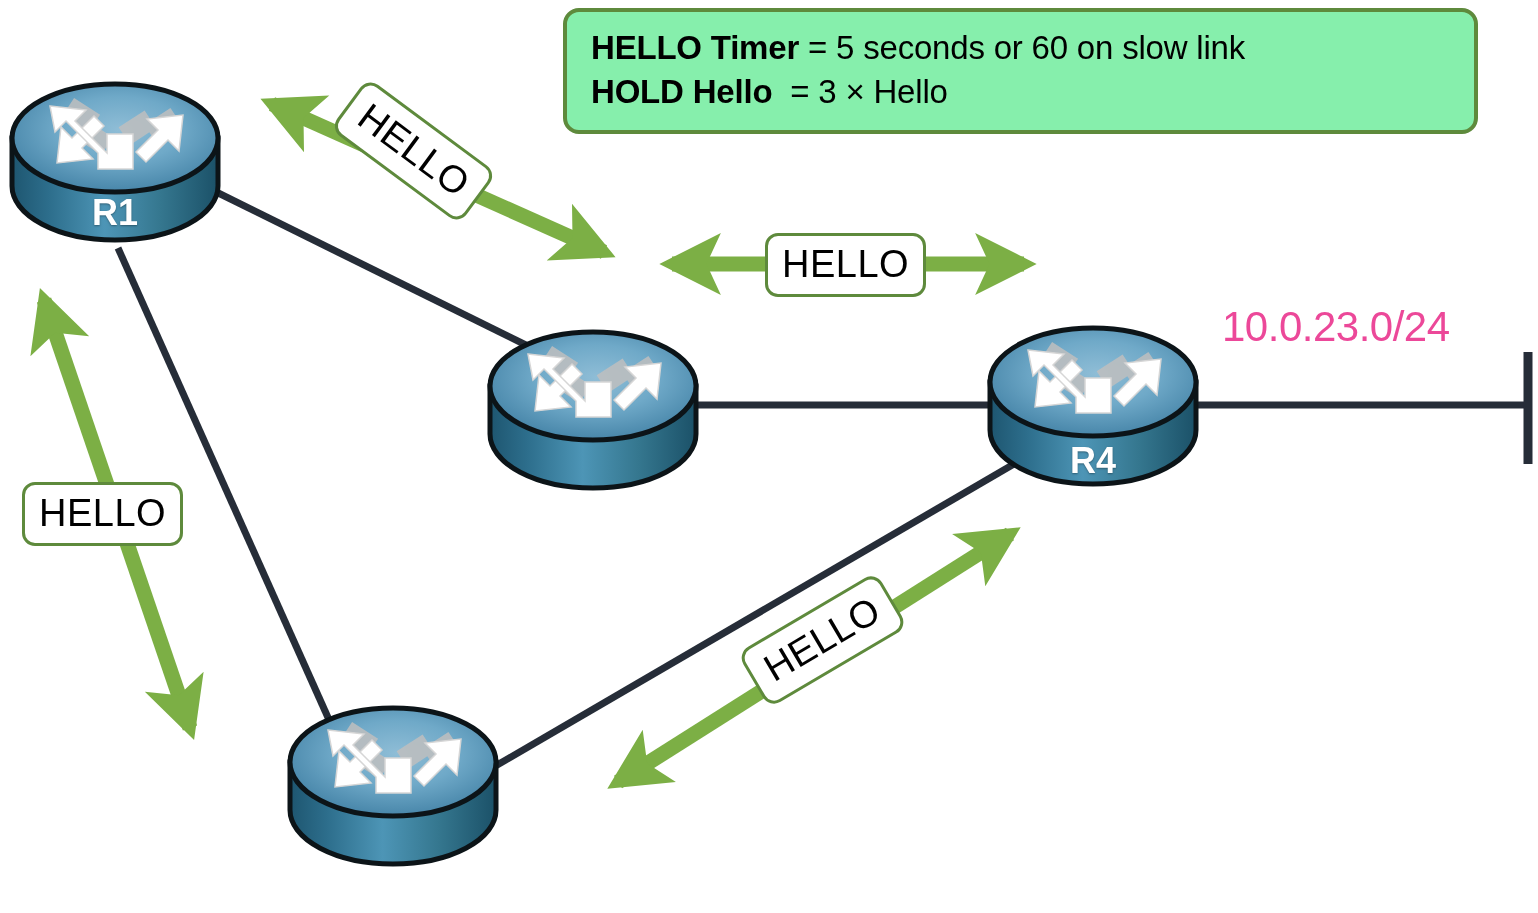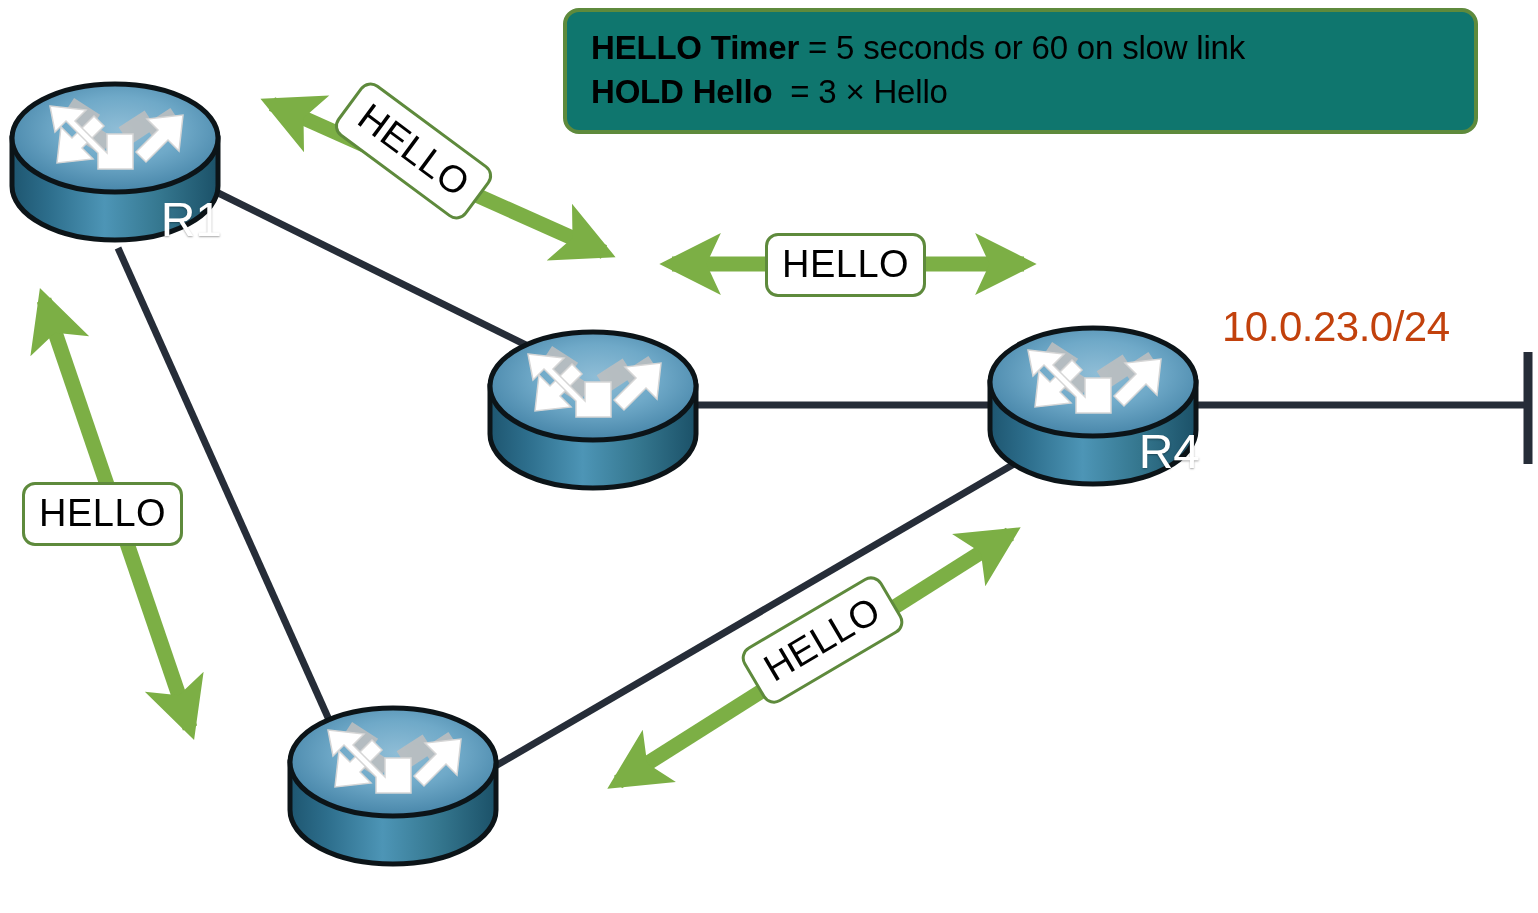--- a/index.html
+++ b/index.html
@@ -8,52 +8,52 @@
     width:1538px;height:913px;overflow:hidden;position:relative;
   }
   #stage{position:absolute;left:0;top:0;width:1538px;height:913px;}
   svg#canvas{position:absolute;left:0;top:0;width:1538px;height:913px;}
 
   
   .legend{
     position:absolute;
     left:563px;top:8px;width:915px;height:126px;
     box-sizing:border-box;
-    background:#0f766e;
+    background:#86efac;
     border:4px solid #5E8A3C;
     border-radius:16px;
     padding:14px 0 0 24px;
   }
   .legend-line{
     font-size:33px;
     color:#000;
     line-height:44px;
     white-space:nowrap;
     letter-spacing:-0.2px;
   }
   .legend-line .lbl{font-weight:bold;}
   .legend-line .val{font-weight:normal;}
 
   
   .subnet-label{
     position:absolute;
     left:1222px;top:303px;
     font-size:42px;
-    color:#c2410c;
+    color:#ec4899;
     white-space:nowrap;
     letter-spacing:-0.5px;
   }
 
   
   .router-name{
     position:absolute;
-    font-size:48px;
-    font-weight:normal;
+    font-size:36px;
+    font-weight:bold;
     color:#ffffff;
-    text-align:right;
+    text-align:center;
     white-space:nowrap;
     text-shadow:0 1px 2px rgba(0,0,0,.35);
     pointer-events:none;
   }
 
   
   .hello-badge{
     position:absolute;
     background:#ffffff;
     border:3px solid #5E8A3C;
@@ -150,21 +150,21 @@
 
     <g stroke="#7CAF45" stroke-width="15" fill="none" stroke-linecap="butt" marker-start="url(#greenHead)" marker-end="url(#greenHead)">
       <line x1="272" y1="104" x2="604" y2="252"></line>
       <line x1="672" y1="264" x2="1024" y2="264"></line>
       <line x1="44" y1="300" x2="190" y2="728"></line>
       <line x1="618" y1="782" x2="1010" y2="534"></line>
     </g>
   </svg>
 
   <div class="router-name" style="left:8px;top:192px;width:214px;">R1</div>
-  <div class="router-name" style="left:986px;top:424px;width:214px;">R4</div>
+  <div class="router-name" style="left:986px;top:440px;width:214px;">R4</div>
 
   <div class="hello-badge" id="badge-r1r3">HELLO</div>
   <div class="hello-badge" id="badge-r3r4">HELLO</div>
   <div class="hello-badge" id="badge-r1r2">HELLO</div>
   <div class="hello-badge" id="badge-r2r4">HELLO</div>
 
   <div class="subnet-label">10.0.23.0/24</div>
 
   <div class="legend">
     <div class="legend-line">

